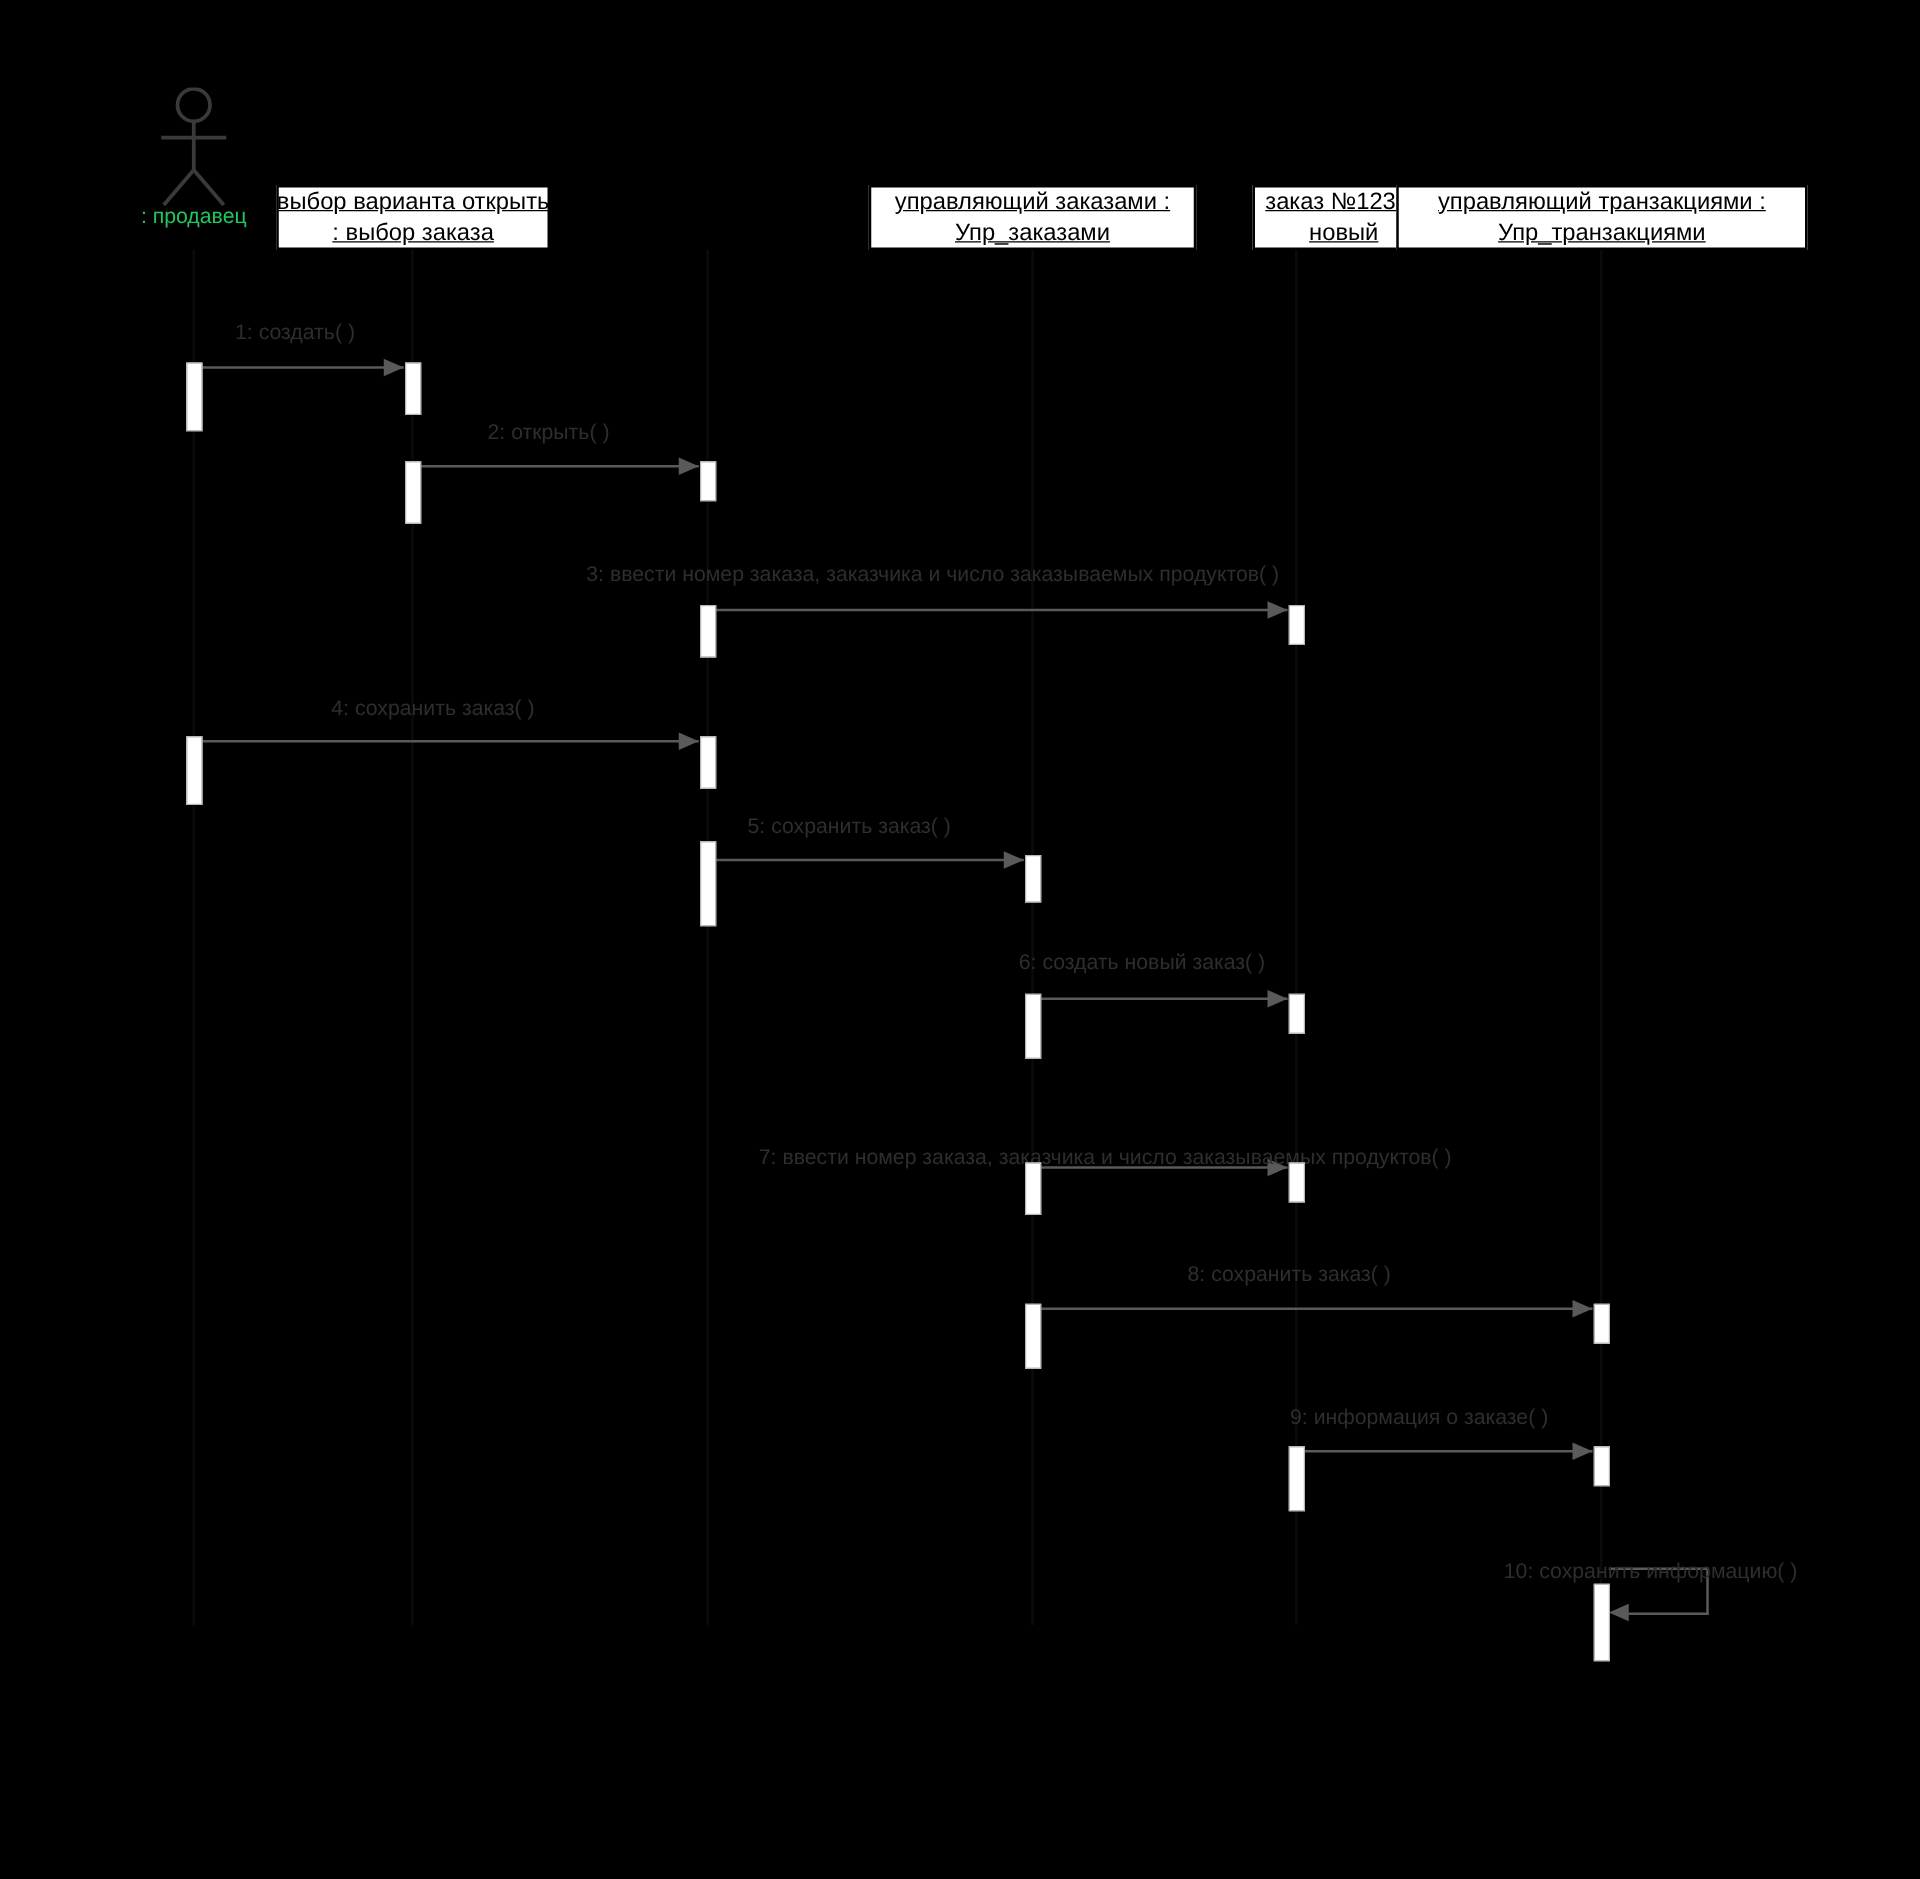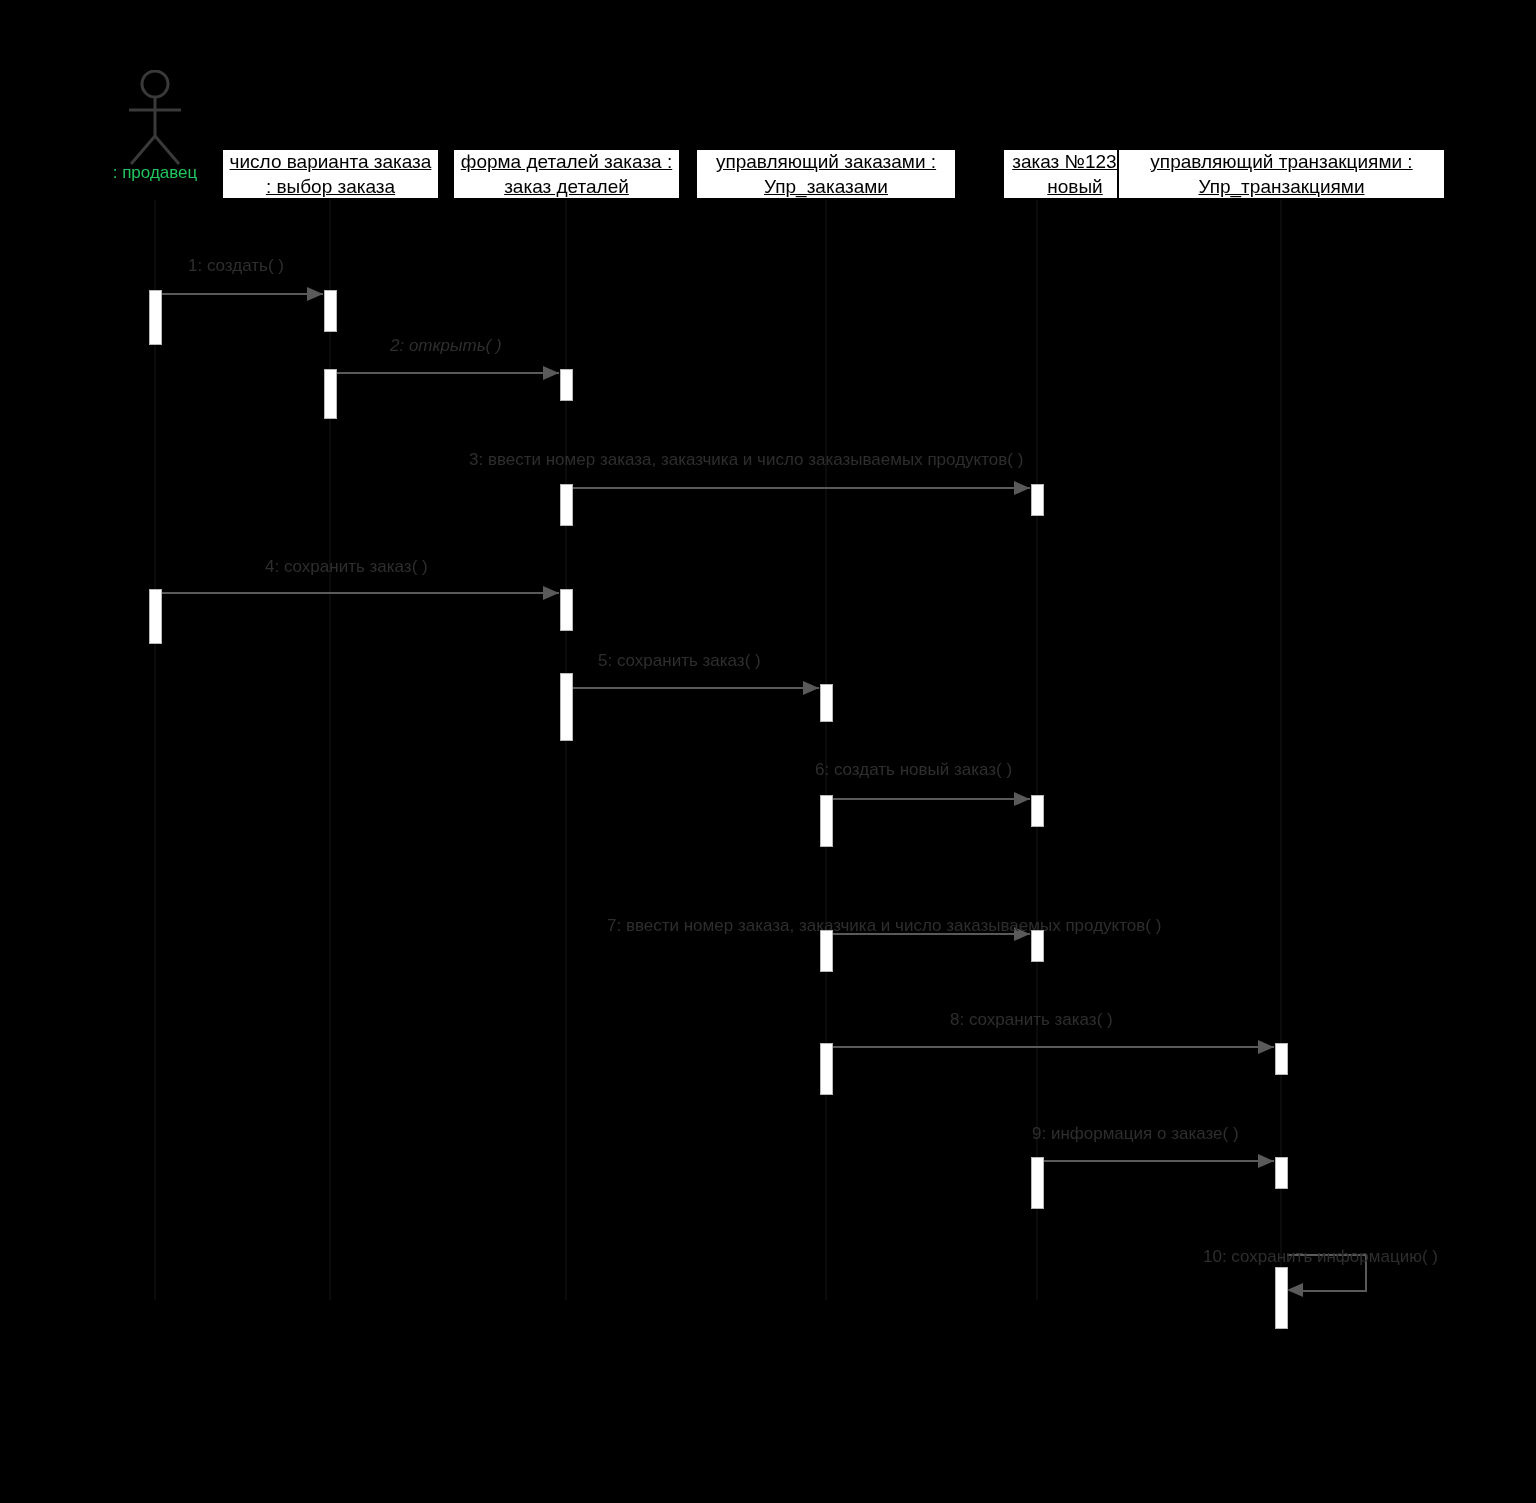--- a/index.html
+++ b/index.html
@@ -111,45 +111,41 @@
     <div class="lifeline" style="left: 1280px; top: 200px; height: 1130px;"></div>
     <div class="actor" style="left: 115px; top: 70px; width: 80px; height: 95px;"><svg width="80" height="95" viewBox="0 0 80 95">
         <circle cx="40" cy="14" r="13" fill="none" stroke="#3a3a3a" stroke-width="3"></circle>
         <line x1="40" y1="27" x2="40" y2="66" stroke="#3a3a3a" stroke-width="3"></line>
         <line x1="14" y1="40" x2="66" y2="40" stroke="#3a3a3a" stroke-width="3"></line>
         <line x1="40" y1="66" x2="16" y2="94" stroke="#3a3a3a" stroke-width="3"></line>
         <line x1="40" y1="66" x2="64" y2="94" stroke="#3a3a3a" stroke-width="3"></line>
       </svg></div>
     <div class="actor-label" style="left: 75px; top: 163px; width: 160px;">: продавец</div>
     <div class="obj-box" style="left: 221px; top: 148px; width: 219px; height: 52px;">
-      <div class="obj-line">число варианта заказа</div>
+      <div class="obj-line">выбор варианта открыть</div>
       <div class="obj-line">: выбор заказа</div>
-    </div>
-    <div class="obj-box" style="left: 452px; top: 148px; width: 229px; height: 52px;">
-      <div class="obj-line">форма деталей заказа :</div>
-      <div class="obj-line">заказ деталей</div>
     </div>
     <div class="obj-box" style="left: 695px; top: 148px; width: 262px; height: 52px;">
       <div class="obj-line">управляющий заказами :</div>
       <div class="obj-line">Упр_заказами</div>
     </div>
     <div class="obj-box" style="left: 1002px; top: 148px; width: 146px; height: 52px;">
       <div class="obj-line">заказ №1234 :</div>
       <div class="obj-line">новый</div>
     </div>
     <div class="obj-box" style="left: 1117px; top: 148px; width: 329px; height: 52px;">
       <div class="obj-line">управляющий транзакциями :</div>
       <div class="obj-line">Упр_транзакциями</div>
     </div>
     <div class="msg-line" style="left: 162px; top: 293px; width: 161px;"></div>
     <div class="arrowhead right" style="left: 307px; top: 287px;"></div>
     <div class="msg-label" style="left: 188px; top: 256px;">1: создать( )</div>
     <div class="msg-line" style="left: 337px; top: 372px; width: 222px;"></div>
     <div class="arrowhead right" style="left: 543px; top: 366px;"></div>
-    <div class="msg-label" style="left: 390px; top: 336px; font-style: italic;">2: открыть( )</div>
+    <div class="msg-label" style="left: 390px; top: 336px;">2: открыть( )</div>
     <div class="msg-line" style="left: 573px; top: 487px; width: 457px;"></div>
     <div class="arrowhead right" style="left: 1014px; top: 481px;"></div>
     <div class="msg-label" style="left: 469px; top: 450px;">3: ввести номер заказа, заказчика и число заказываемых продуктов( )</div>
     <div class="msg-line" style="left: 162px; top: 592px; width: 397px;"></div>
     <div class="arrowhead right" style="left: 543px; top: 586px;"></div>
     <div class="msg-label" style="left: 265px; top: 557px;">4: сохранить заказ( )</div>
     <div class="msg-line" style="left: 573px; top: 687px; width: 246px;"></div>
     <div class="arrowhead right" style="left: 803px; top: 681px;"></div>
     <div class="msg-label" style="left: 598px; top: 651px;">5: сохранить заказ( )</div>
     <div class="msg-line" style="left: 833px; top: 798px; width: 197px;"></div>

